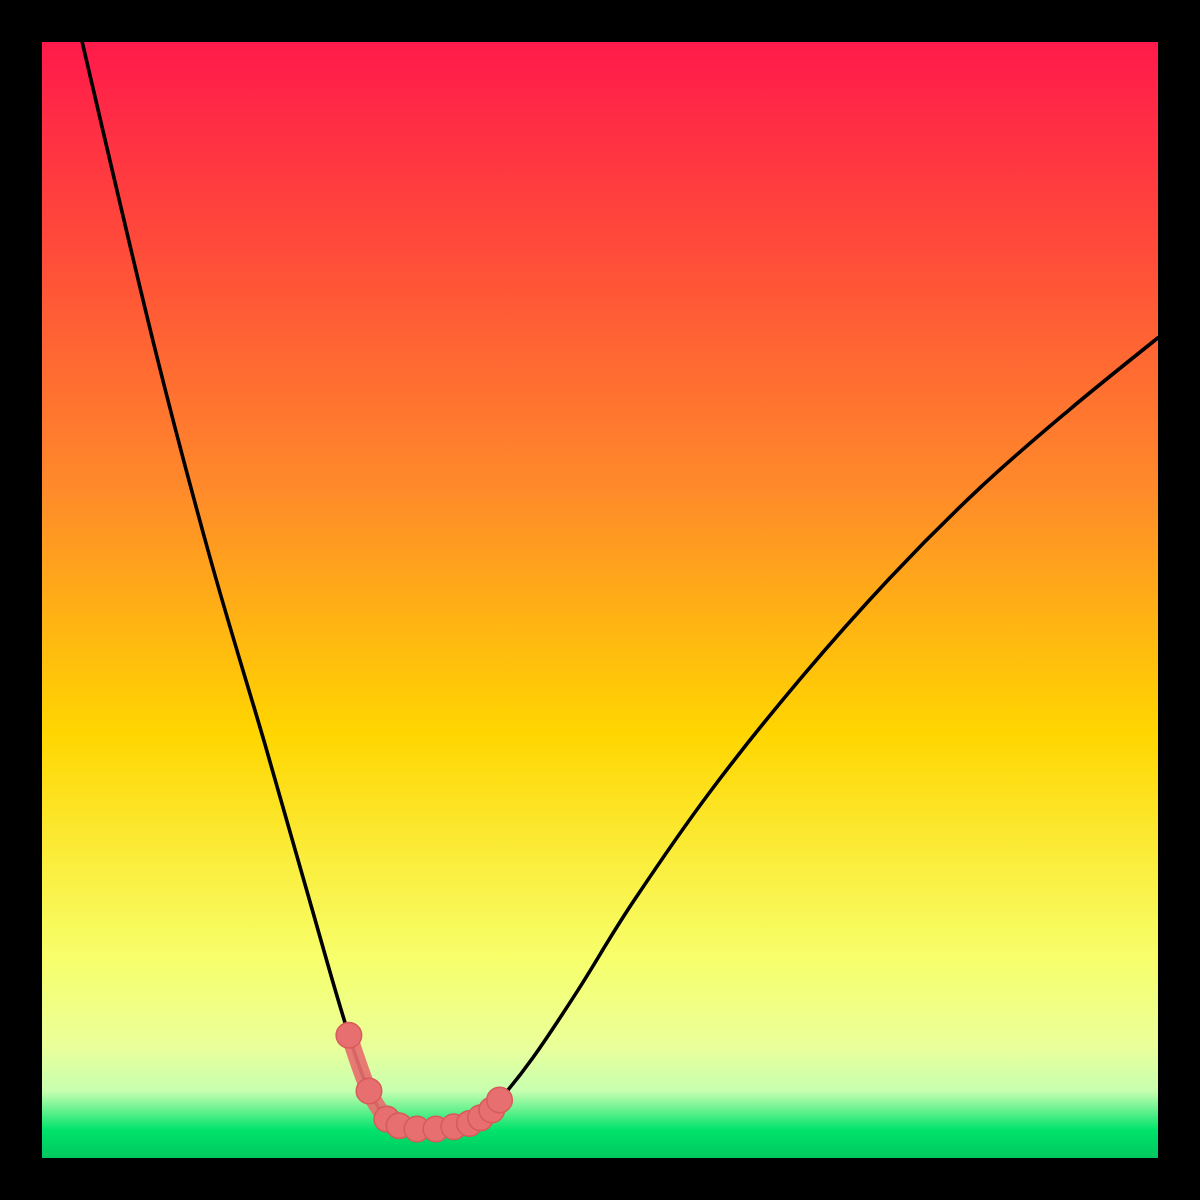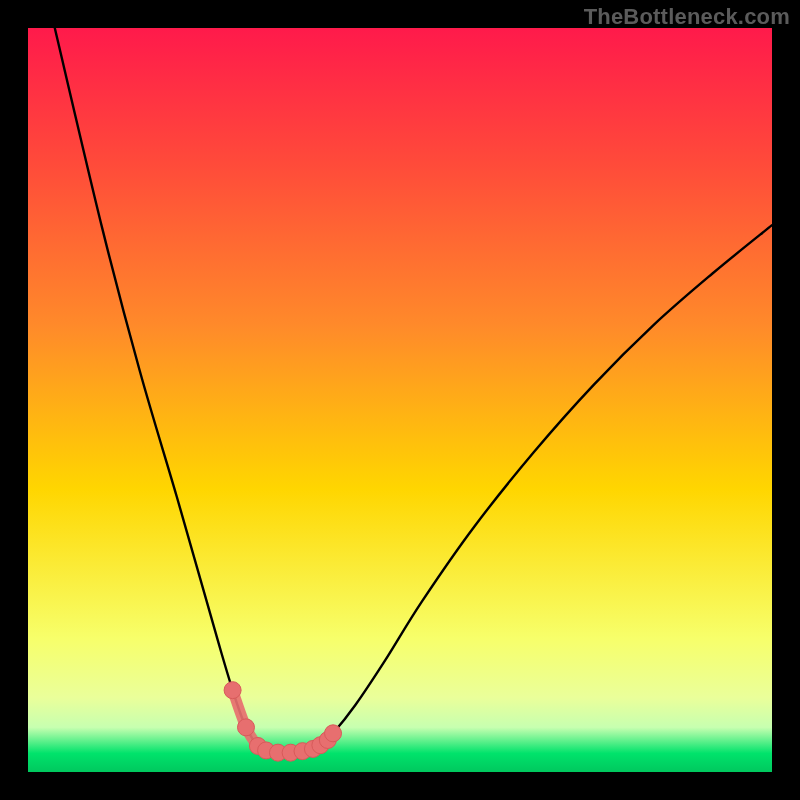--- a/index.html
+++ b/index.html
@@ -55,14 +55,13 @@
           <circle cx="249.98" cy="724.66" r="8.5" fill="#e76f6f" stroke="#d85a5a" stroke-width="1"></circle>
           <circle cx="262.63" cy="724.66" r="8.5" fill="#e76f6f" stroke="#d85a5a" stroke-width="1"></circle>
           <circle cx="274.54" cy="723.17" r="8.5" fill="#e76f6f" stroke="#d85a5a" stroke-width="1"></circle>
           <circle cx="284.95" cy="720.94" r="8.5" fill="#e76f6f" stroke="#d85a5a" stroke-width="1"></circle>
           <circle cx="292.39" cy="717.22" r="8.5" fill="#e76f6f" stroke="#d85a5a" stroke-width="1"></circle>
           <circle cx="299.83" cy="712.01" r="8.5" fill="#e76f6f" stroke="#d85a5a" stroke-width="1"></circle>
           <circle cx="305.04" cy="705.31" r="8.5" fill="#e76f6f" stroke="#d85a5a" stroke-width="1"></circle>
         </g>
     </svg>
   </div>
-  <div class="watermark">TheBottleneck.com</div>
 </div>
 
 </body></html>

